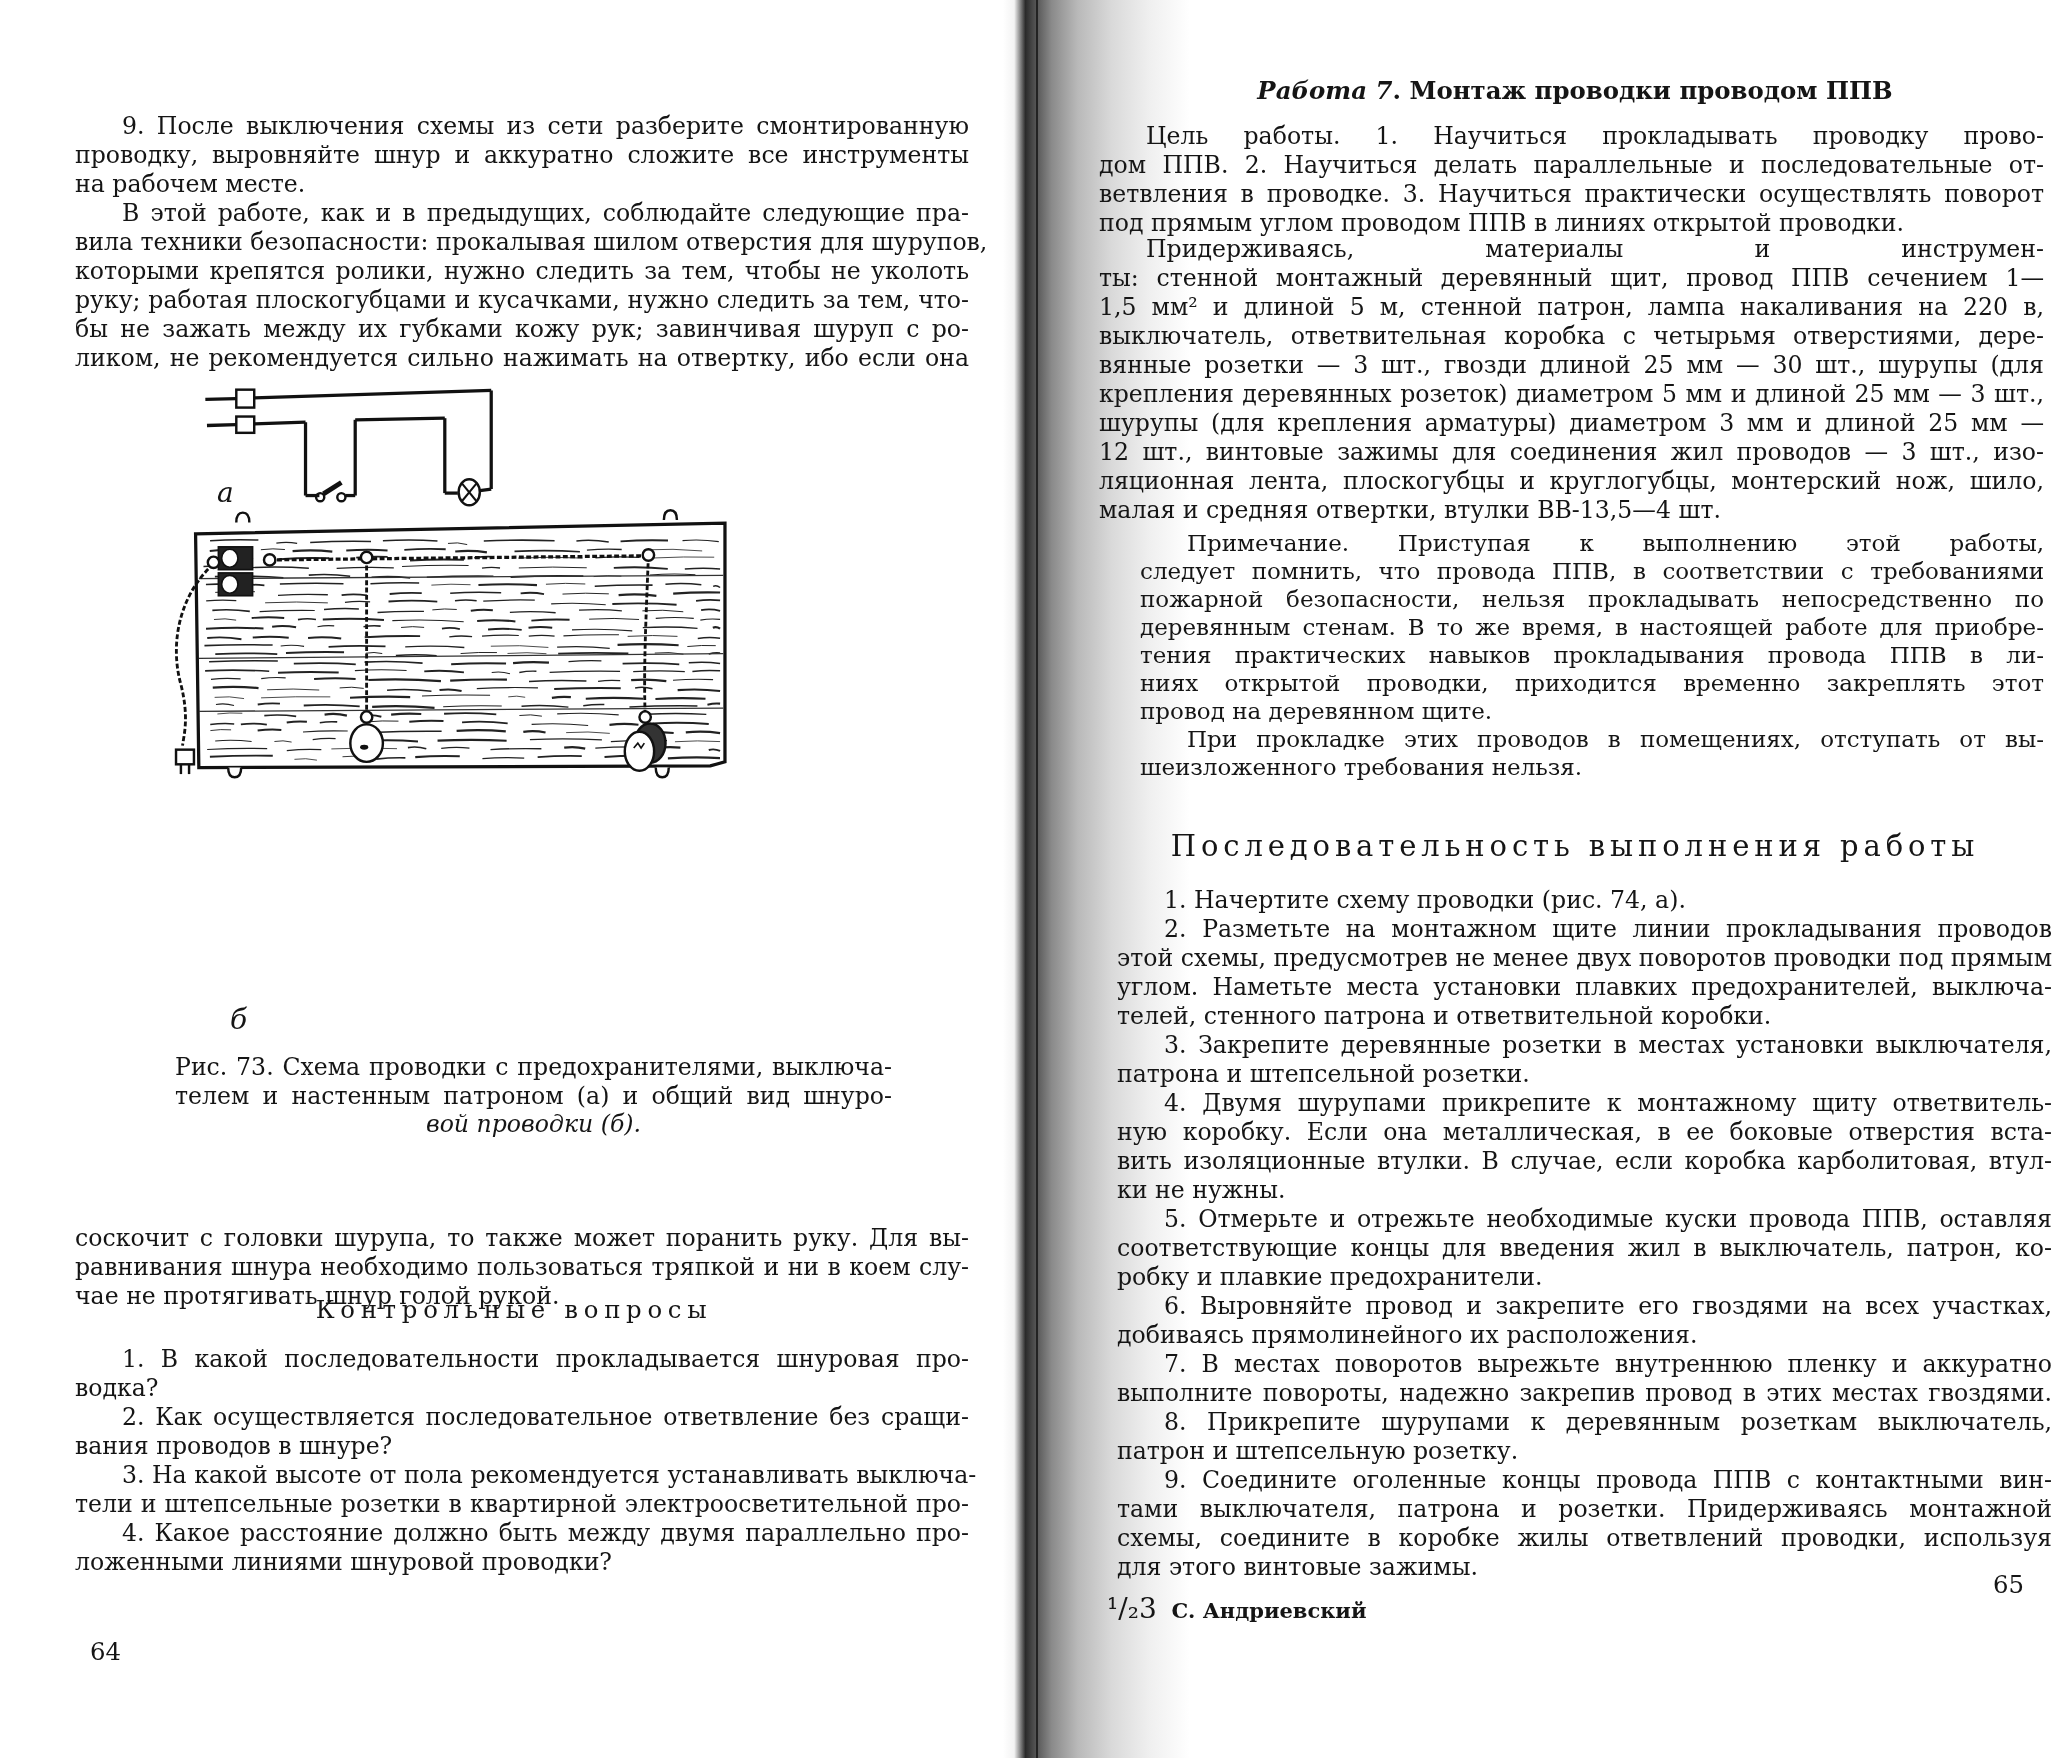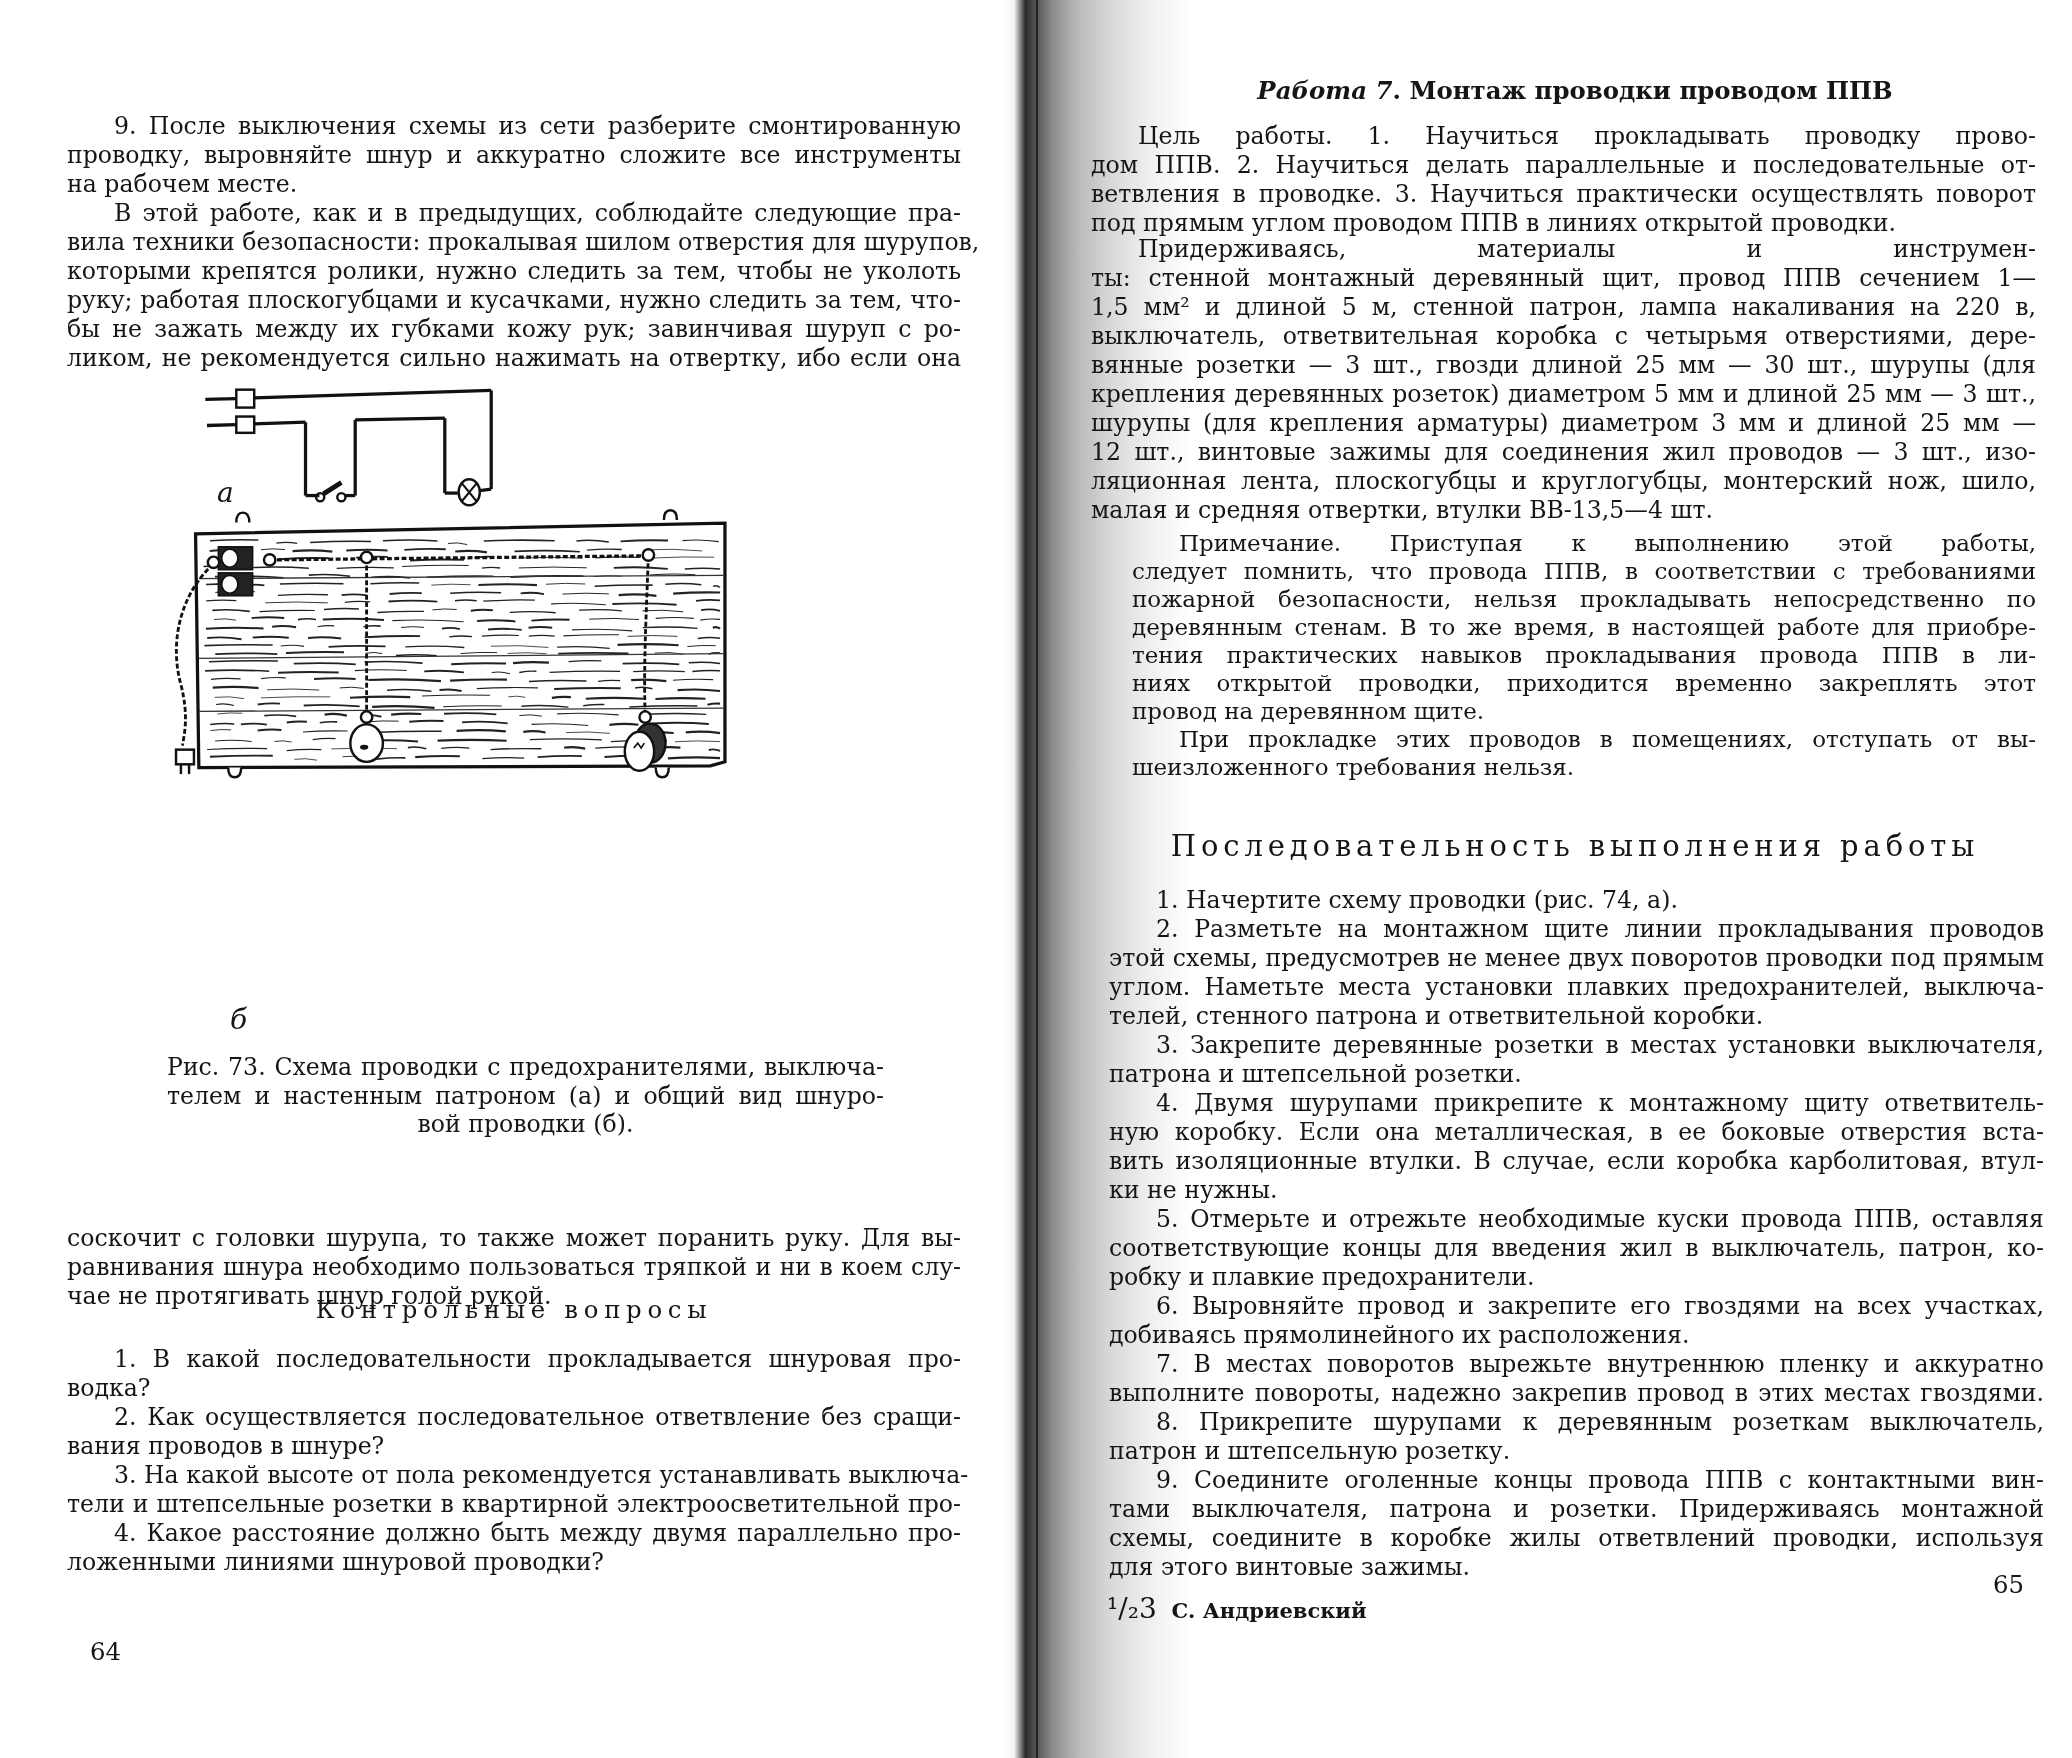--- a/index.html
+++ b/index.html
@@ -13,25 +13,25 @@
   .page-left { left: 0; width: 1034px; background: #ffffff; }
   .page-right { left: 1034px; width: 1038px; background: #ffffff; }
   .gutter {
     position: absolute; top: 0; left: 1003px; width: 187px; height: 1759px;
     background: linear-gradient(to right,
       #ffffff 0%, #f3f3f3 6%, #2a2a2a 12%, #4a4a4a 16%, #8a8a8a 26%,
       #b9b9b9 40%, #d9d9d9 58%, #efefef 78%, #ffffff 100%);
   }
   .gutter-line { position: absolute; left: 1036px; top: 0; width: 2.4px; height: 1759px; background: #111; opacity: .75; }
 
-  .lines { position: absolute; font-size: 23.6px; line-height: 29px; }
+  .lines { position: absolute; font-size: 23.6px; line-height: 29px; margin-left: 8px; }
   .lines .ln { display: block; white-space: nowrap; text-align: justify; text-align-last: justify; }
   .lines .ln.last { text-align-last: left; }
   .lines .ln.indent { padding-left: 47px; }
-  .lines .ln.center { text-align: right; text-align-last: center; }
+  .lines .ln.center { text-align: right; text-align-last: center; font-style: italic; }
 
   
   #lp-intro { left: 67px; top: 112px; width: 894px; }
   #fig-caption { left: 167px; top: 1053px; width: 717px; font-size: 23.6px; line-height: 28.5px; }
   #lp-cont { left: 67px; top: 1224px; width: 894px; }
   #lp-questions-title { position: absolute; left: 67px; top: 1295px; width: 894px; text-align: center; font-size: 24.4px; letter-spacing: 5.7px; }
   #lp-questions { left: 67px; top: 1345px; width: 894px; }
   #lp-page-number { position: absolute; left: 90px; top: 1637px; font-size: 24.4px; }
 
   

